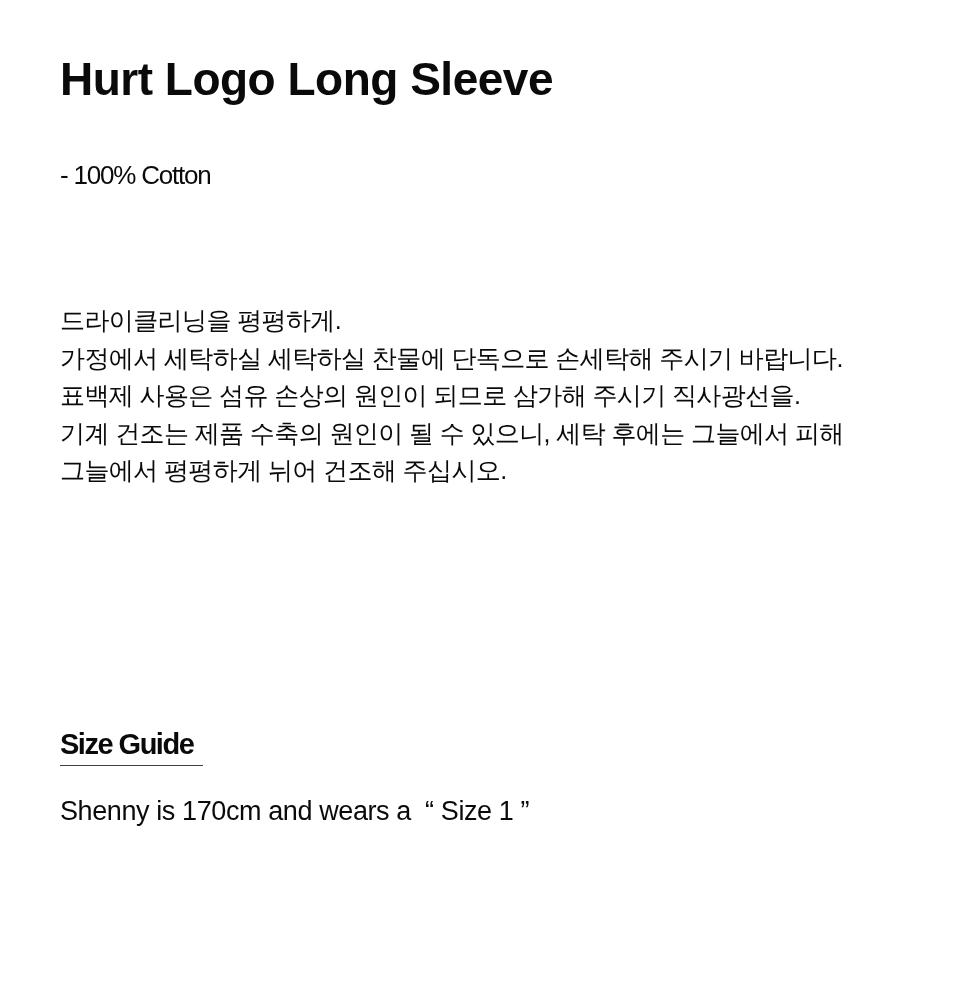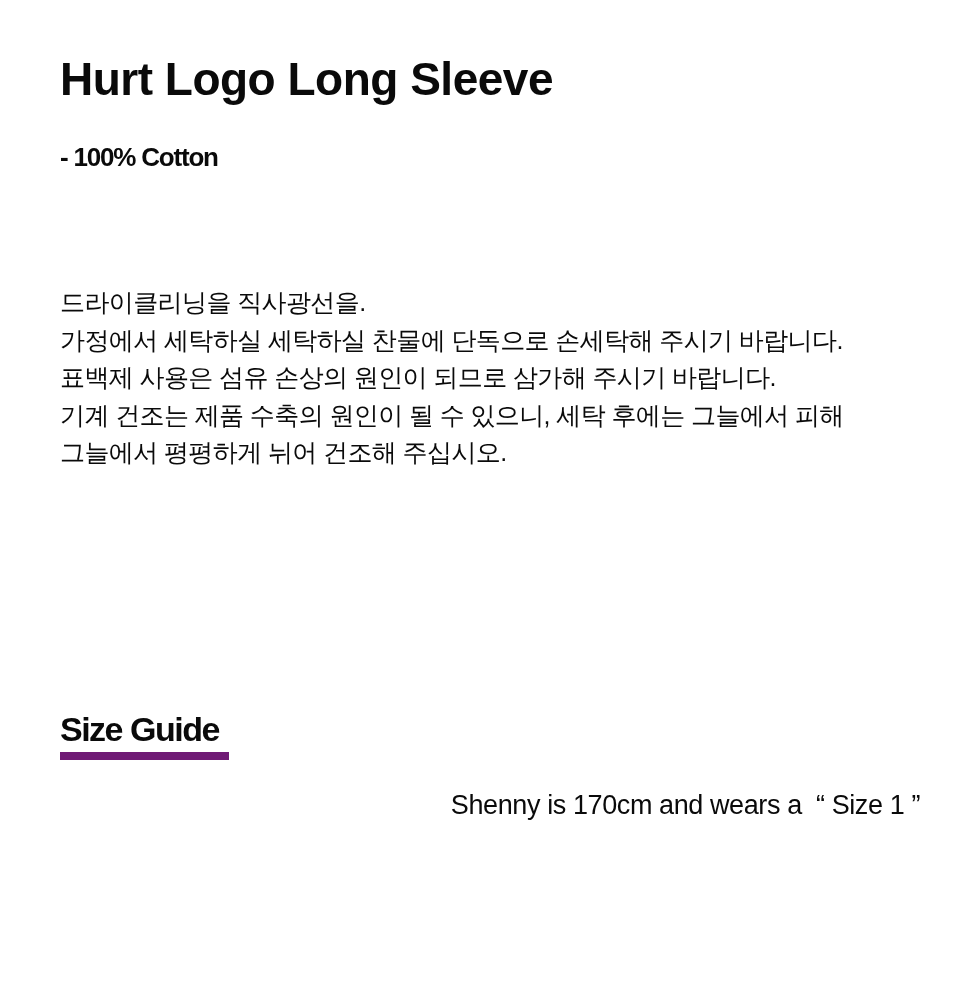--- a/index.html
+++ b/index.html
@@ -19,69 +19,68 @@
   }
   .product-title {
     margin-top: 56px;
     font-size: 46px;
     font-weight: 700;
     line-height: 1;
     letter-spacing: -0.5px;
     white-space: nowrap;
   }
   .material-note {
-    margin-top: 42px;
+    margin-top: 60px;
     font-size: 26px;
-    font-weight: 700;
+    font-weight: 400;
     letter-spacing: -1.2px;
     line-height: 1;
     white-space: pre-wrap;
   }
   .care-instructions {
     margin-top: 114px;
     font-size: 25px;
     font-weight: 400;
     letter-spacing: -0.6px;
     line-height: 37.5px;
   }
   .size-guide-wrap {
     margin-top: 240px;
   }
   .size-guide-heading {
     display: inline-block;
-    font-size: 34px;
+    font-size: 29px;
     font-weight: 700;
     letter-spacing: -1.5px;
     line-height: 1;
     padding: 0 10px 6px 0;
-    border-bottom: 8px solid #701a75;
+    border-bottom: 1px solid #701a75;
   }
   .model-size-info {
     margin-top: 32px;
     font-size: 27px;
     font-weight: 400;
     letter-spacing: -0.4px;
     line-height: 1;
     white-space: pre-wrap;
-    text-align: right;
   }
 </style>
 </head>
 <body>
 
 <div class="page">
 
   <h1 class="product-title">Hurt Logo Long Sleeve</h1>
 
   <div class="material-note">- 100% Cotton</div>
 
   <div class="care-instructions">
-    <div class="care-line">드라이클리닝을 직사광선을.</div>
+    <div class="care-line">드라이클리닝을 평평하게.</div>
     <div class="care-line">가정에서 세탁하실 세탁하실 찬물에 단독으로 손세탁해 주시기 바랍니다.</div>
-    <div class="care-line">표백제 사용은 섬유 손상의 원인이 되므로 삼가해 주시기 바랍니다.</div>
+    <div class="care-line">표백제 사용은 섬유 손상의 원인이 되므로 삼가해 주시기 직사광선을.</div>
     <div class="care-line">기계 건조는 제품 수축의 원인이 될 수 있으니, 세탁 후에는 그늘에서 피해</div>
     <div class="care-line">그늘에서 평평하게 뉘어 건조해 주십시오.</div>
   </div>
 
   <div class="size-guide-wrap">
     <h2 class="size-guide-heading">Size Guide</h2>
   </div>
 
   <div class="model-size-info">Shenny is 170cm and wears a  “ Size 1 ”</div>
 

